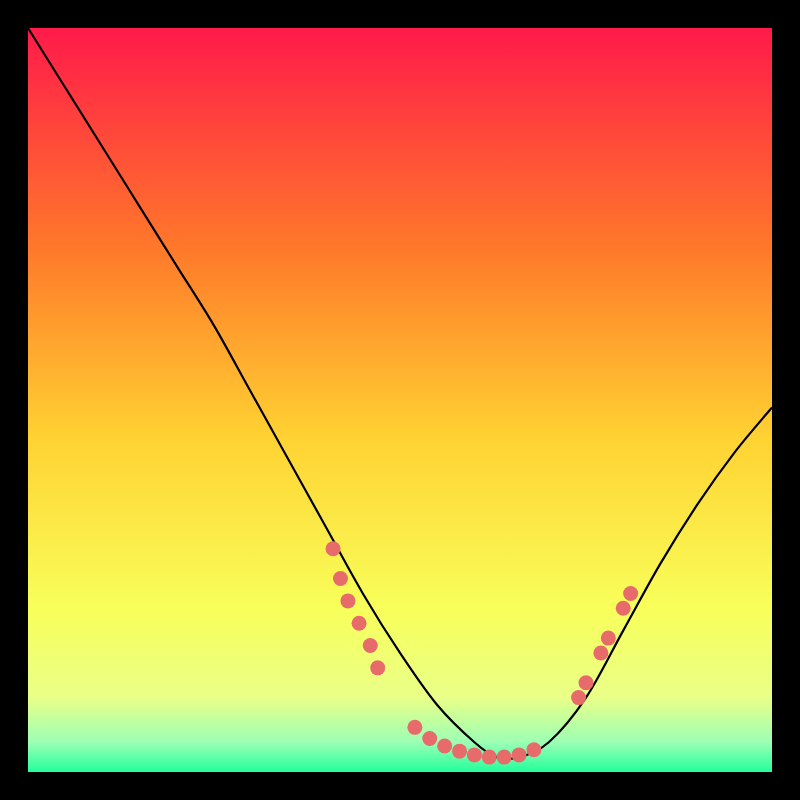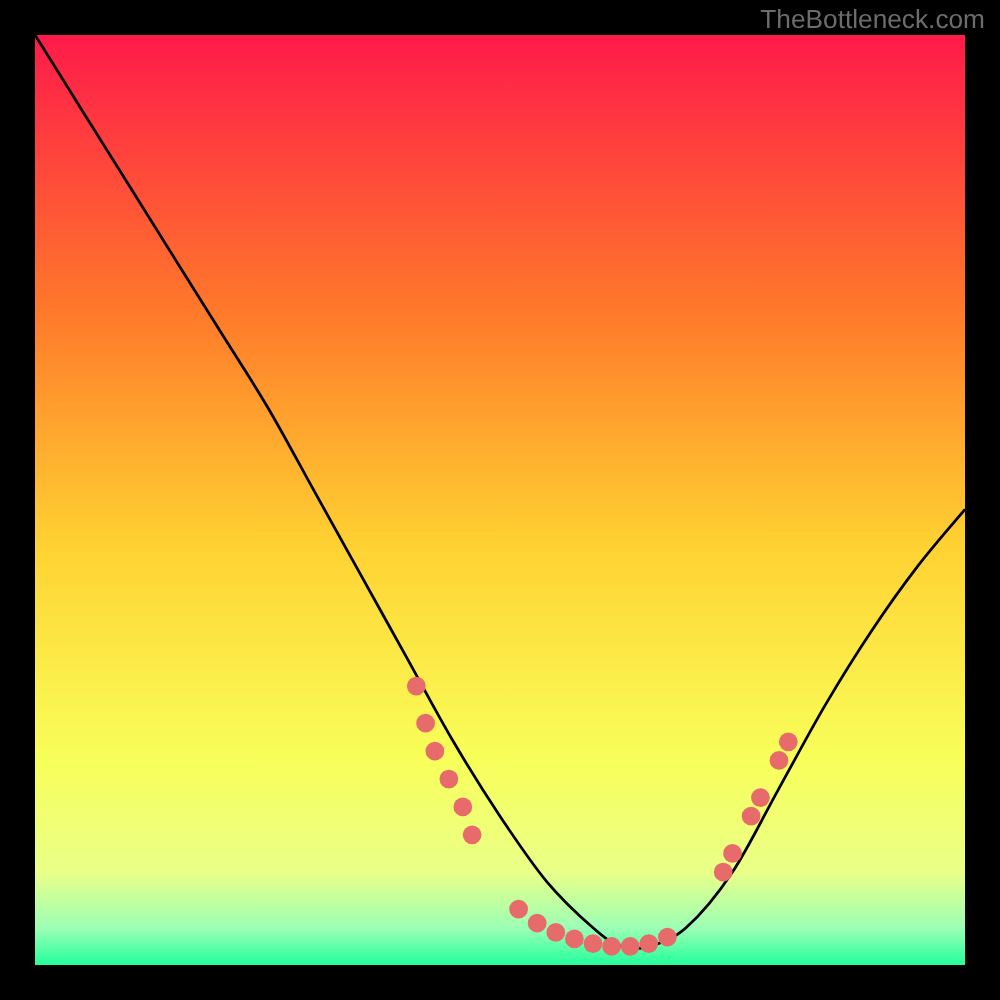--- a/index.html
+++ b/index.html
@@ -77,14 +77,13 @@
           <circle cx="505.92" cy="721.68" r="7.5" fill="#e86b6b"></circle>
           <circle cx="550.56" cy="669.6" r="7.5" fill="#e86b6b"></circle>
           <circle cx="558" cy="654.72" r="7.5" fill="#e86b6b"></circle>
           <circle cx="572.88" cy="624.96" r="7.5" fill="#e86b6b"></circle>
           <circle cx="580.32" cy="610.08" r="7.5" fill="#e86b6b"></circle>
           <circle cx="595.2" cy="580.3199999999999" r="7.5" fill="#e86b6b"></circle>
           <circle cx="602.64" cy="565.44" r="7.5" fill="#e86b6b"></circle>
         </g>
     </svg>
   </div>
-  <div class="watermark">TheBottleneck.com</div>
 </div>
 
 </body></html>

